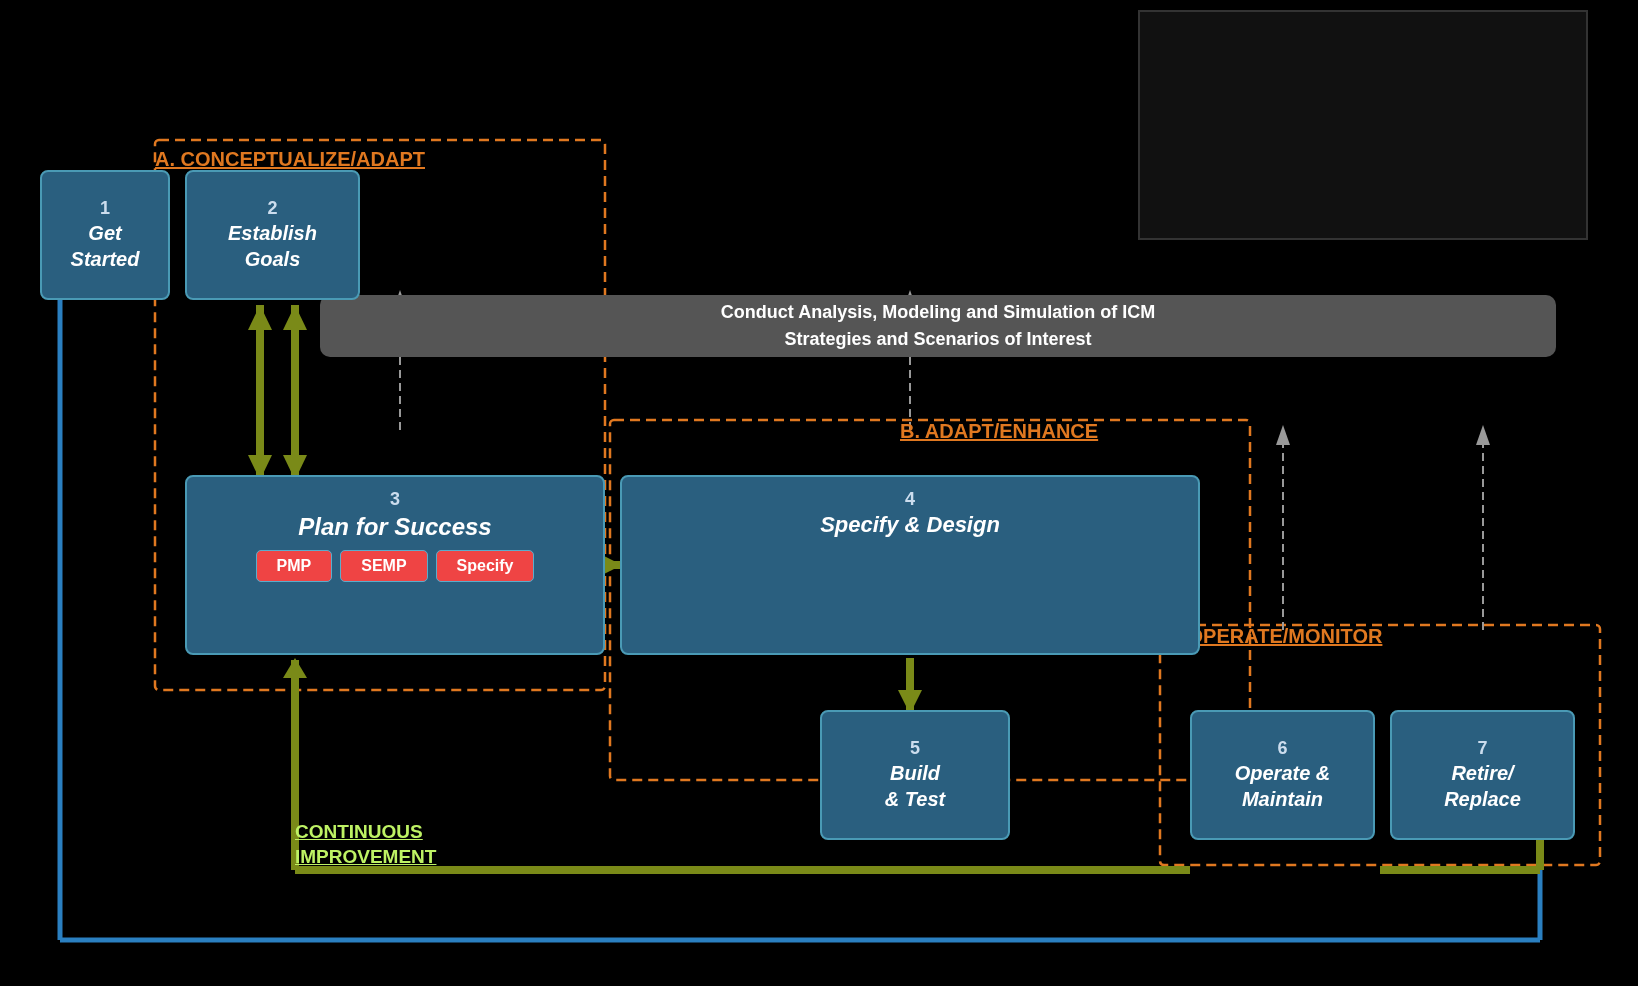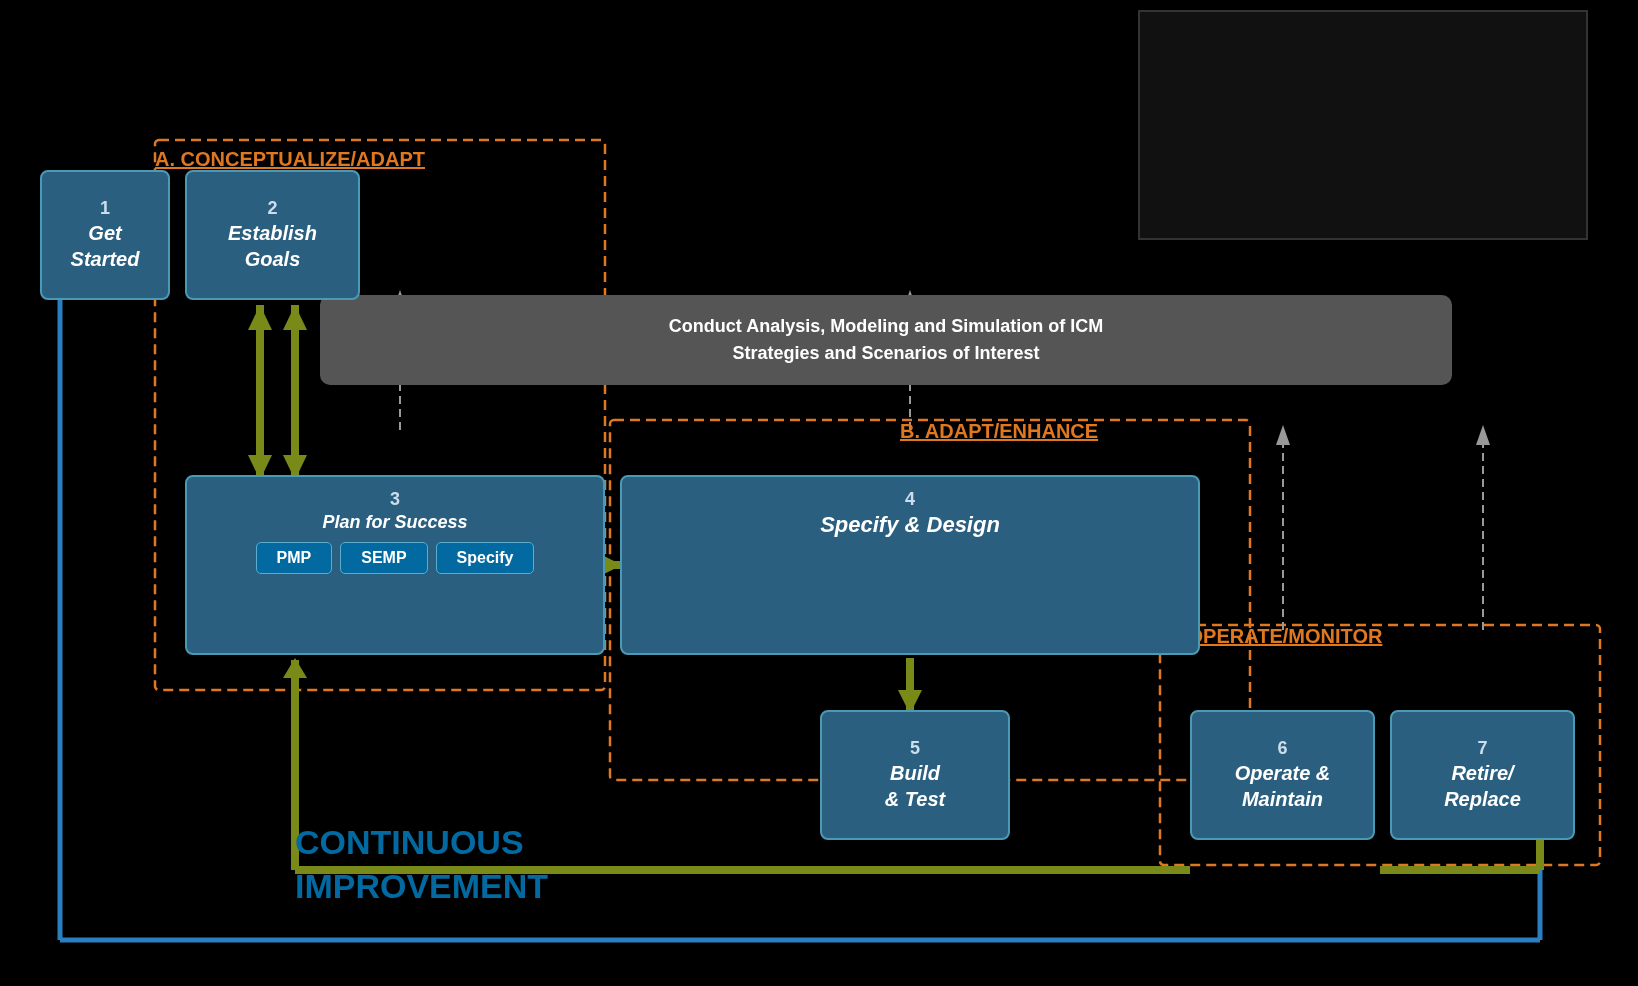--- a/index.html
+++ b/index.html
@@ -104,63 +104,64 @@
     }
 
     
     .sub-docs {
       display: flex;
       gap: 8px;
       margin-top: 8px;
     }
 
     .doc-box {
-      background: #0369a1;
+      background: #ef4444;
       border: 1.5px solid #5aadcc;
       border-radius: 5px;
       padding: 6px 20px;
       font-size: 16px;
       font-weight: bold;
       color: white;
     }
 
     
     .analysis-bar {
       position: absolute;
       top: 295px;
       left: 320px;
-      width: 1132px;
+      width: 1236px;
       background: #555;
       border-radius: 10px;
-      padding: 18px 30px;
+      padding: 4px 30px;
       text-align: center;
       color: white;
       font-size: 18px;
       font-weight: bold;
       line-height: 1.5;
     }
 
     
     .section-label {
       position: absolute;
       font-size: 20px;
       font-weight: bold;
       color: #e07820;
       text-decoration: underline;
     }
 
     
     .ci-label {
       position: absolute;
-      color: #0369a1;
-      font-size: 34px;
+      color: #bef264;
+      font-size: 19px;
       font-weight: bold;
       left: 295px;
       top: 820px;
       line-height: 1.3;
+      text-decoration: underline;
     }
 
     
     .black-rect {
       position: absolute;
       top: 10px;
       right: 50px;
       width: 450px;
       height: 230px;
       background: #111;
@@ -254,21 +255,21 @@
     <span class="node-label">Get<br>Started</span>
   </div>
 
   <div class="node node-2">
     <span class="node-number">2</span>
     <span class="node-label">Establish<br>Goals</span>
   </div>
 
   <div class="node node-3" style="flex-direction:column; justify-content:flex-start; padding-top:12px;">
     <span class="node-number">3</span>
-    <span class="node-label" style="font-size:18px;">Plan for Success</span>
+    <span class="node-label" style="font-size:24px;">Plan for Success</span>
     <div class="sub-docs">
       <div class="doc-box">PMP</div>
       <div class="doc-box">SEMP</div>
       <div class="doc-box">Specify</div>
     </div>
   </div>
 
   <div class="node node-4" style="flex-direction:column; justify-content:flex-start; padding-top:12px;">
     <span class="node-number">4</span>
     <span class="node-label" style="font-size:22px;">Specify &amp; Design</span>

